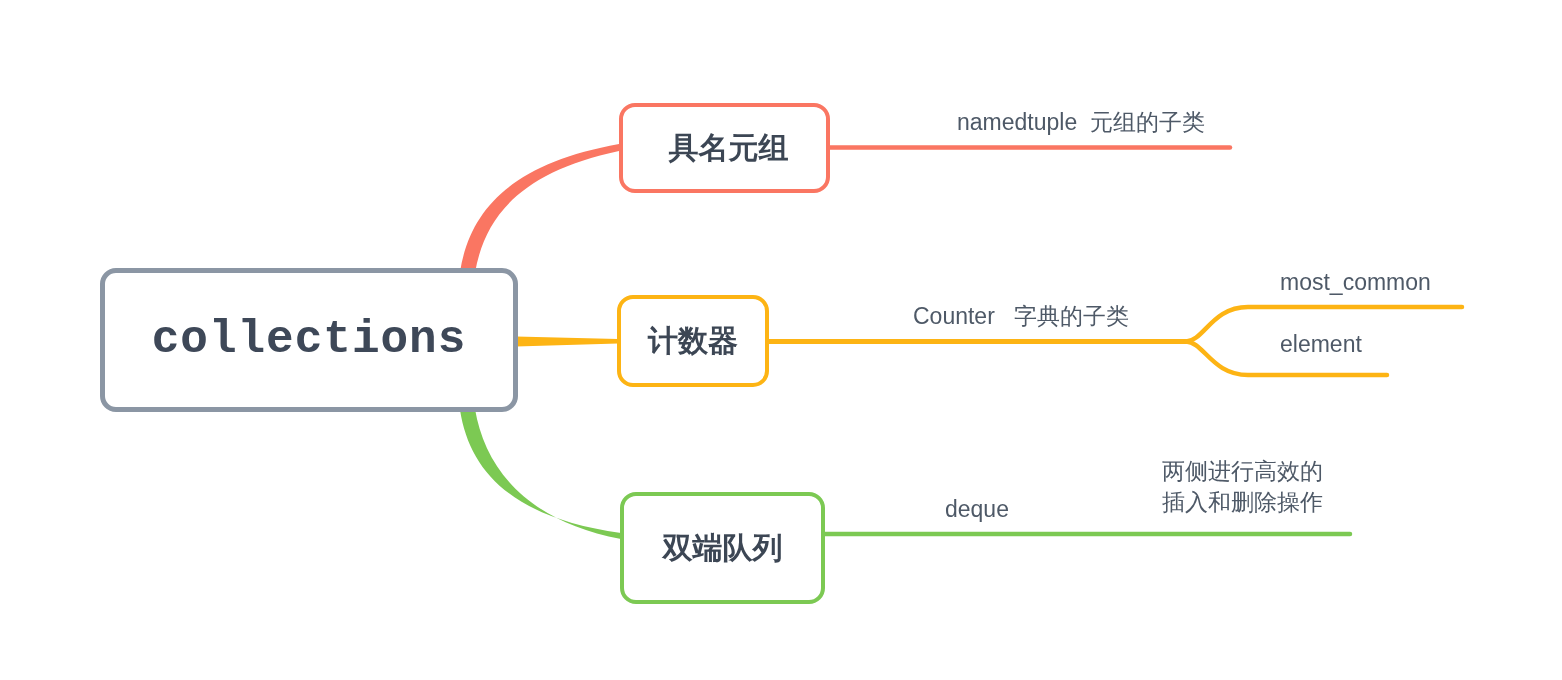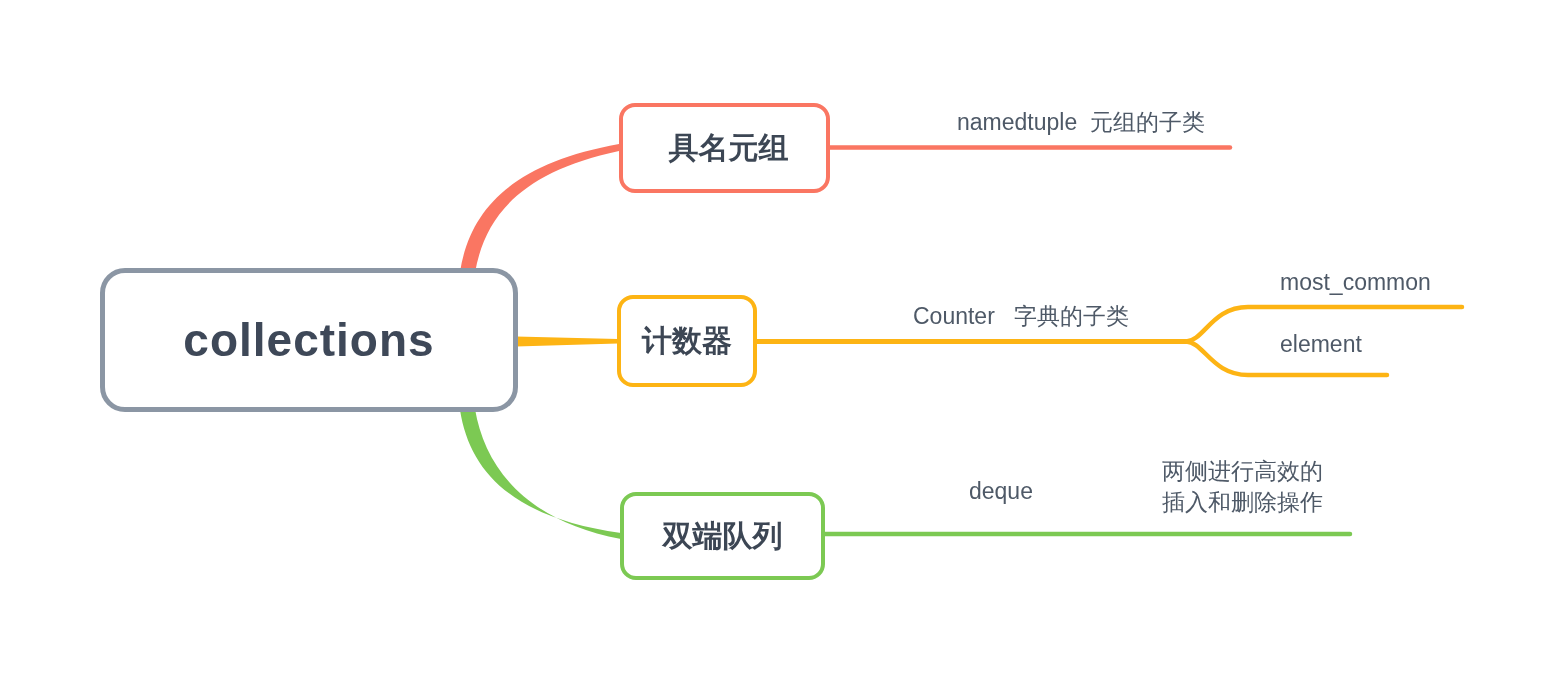--- a/index.html
+++ b/index.html
@@ -22,61 +22,62 @@
     background: #ffffff;
     display: flex;
     align-items: center;
     justify-content: center;
     border-radius: 16px;
   }
   .node-root {
     left: 100px; top: 268px;
     width: 418px; height: 144px;
     border: 5px solid #8B96A4;
-    border-radius: 25px;
+    border-radius: 16px;
+    font-family: Liberation Mono, monospace;
   }
   .node-root .node-label {
     font-size: 46px;
     font-weight: 700;
     color: #3E4858;
     letter-spacing: 1px;
   }
   .node-branch .node-label {
     font-size: 30px;
     font-weight: 700;
     color: #3C4654;
   }
   .node-namedtuple {
     left: 619px; top: 103px;
     width: 211px; height: 90px;
     border: 4px solid #FA7662;
     padding-left: 8px;
   }
   .node-counter {
     left: 617px; top: 295px;
-    width: 140px; height: 92px;
+    width: 152px; height: 92px;
     border: 4px solid #FDB414;
   }
   .node-deque {
     left: 620px; top: 492px;
-    width: 205px; height: 88px;
+    width: 205px; height: 112px;
     border: 4px solid #7CC953;
   }
   .leaf-label {
     position: absolute;
     font-size: 23px;
     color: #4E5967;
     white-space: pre;
     line-height: 31px;
   }
   .lbl-namedtuple { left: 957px;  top: 107px; }
   .lbl-counter    { left: 913px;  top: 301px; }
   .lbl-mostcommon { left: 1280px; top: 267px; text-align: right; }
   .lbl-element    { left: 1280px; top: 329px; }
-  .lbl-deque      { left: 945px;  top: 476px; margin-left: 24px; }
+  .lbl-deque      { left: 945px;  top: 494px; }
   .lbl-dequedesc  { left: 1162px; top: 456px; white-space: pre-line; text-align: right; }
 </style>
 </head>
 <body>
 
 <div class="canvas">
 
   <svg class="edge-layer" viewBox="0 0 1562 680">
 
     <path d="M 460 272 C 470 208 514 163 619 144 L 619 151 C 524 171 485 214 475 273 Z" stroke="none" fill="#FA7662"></path>

